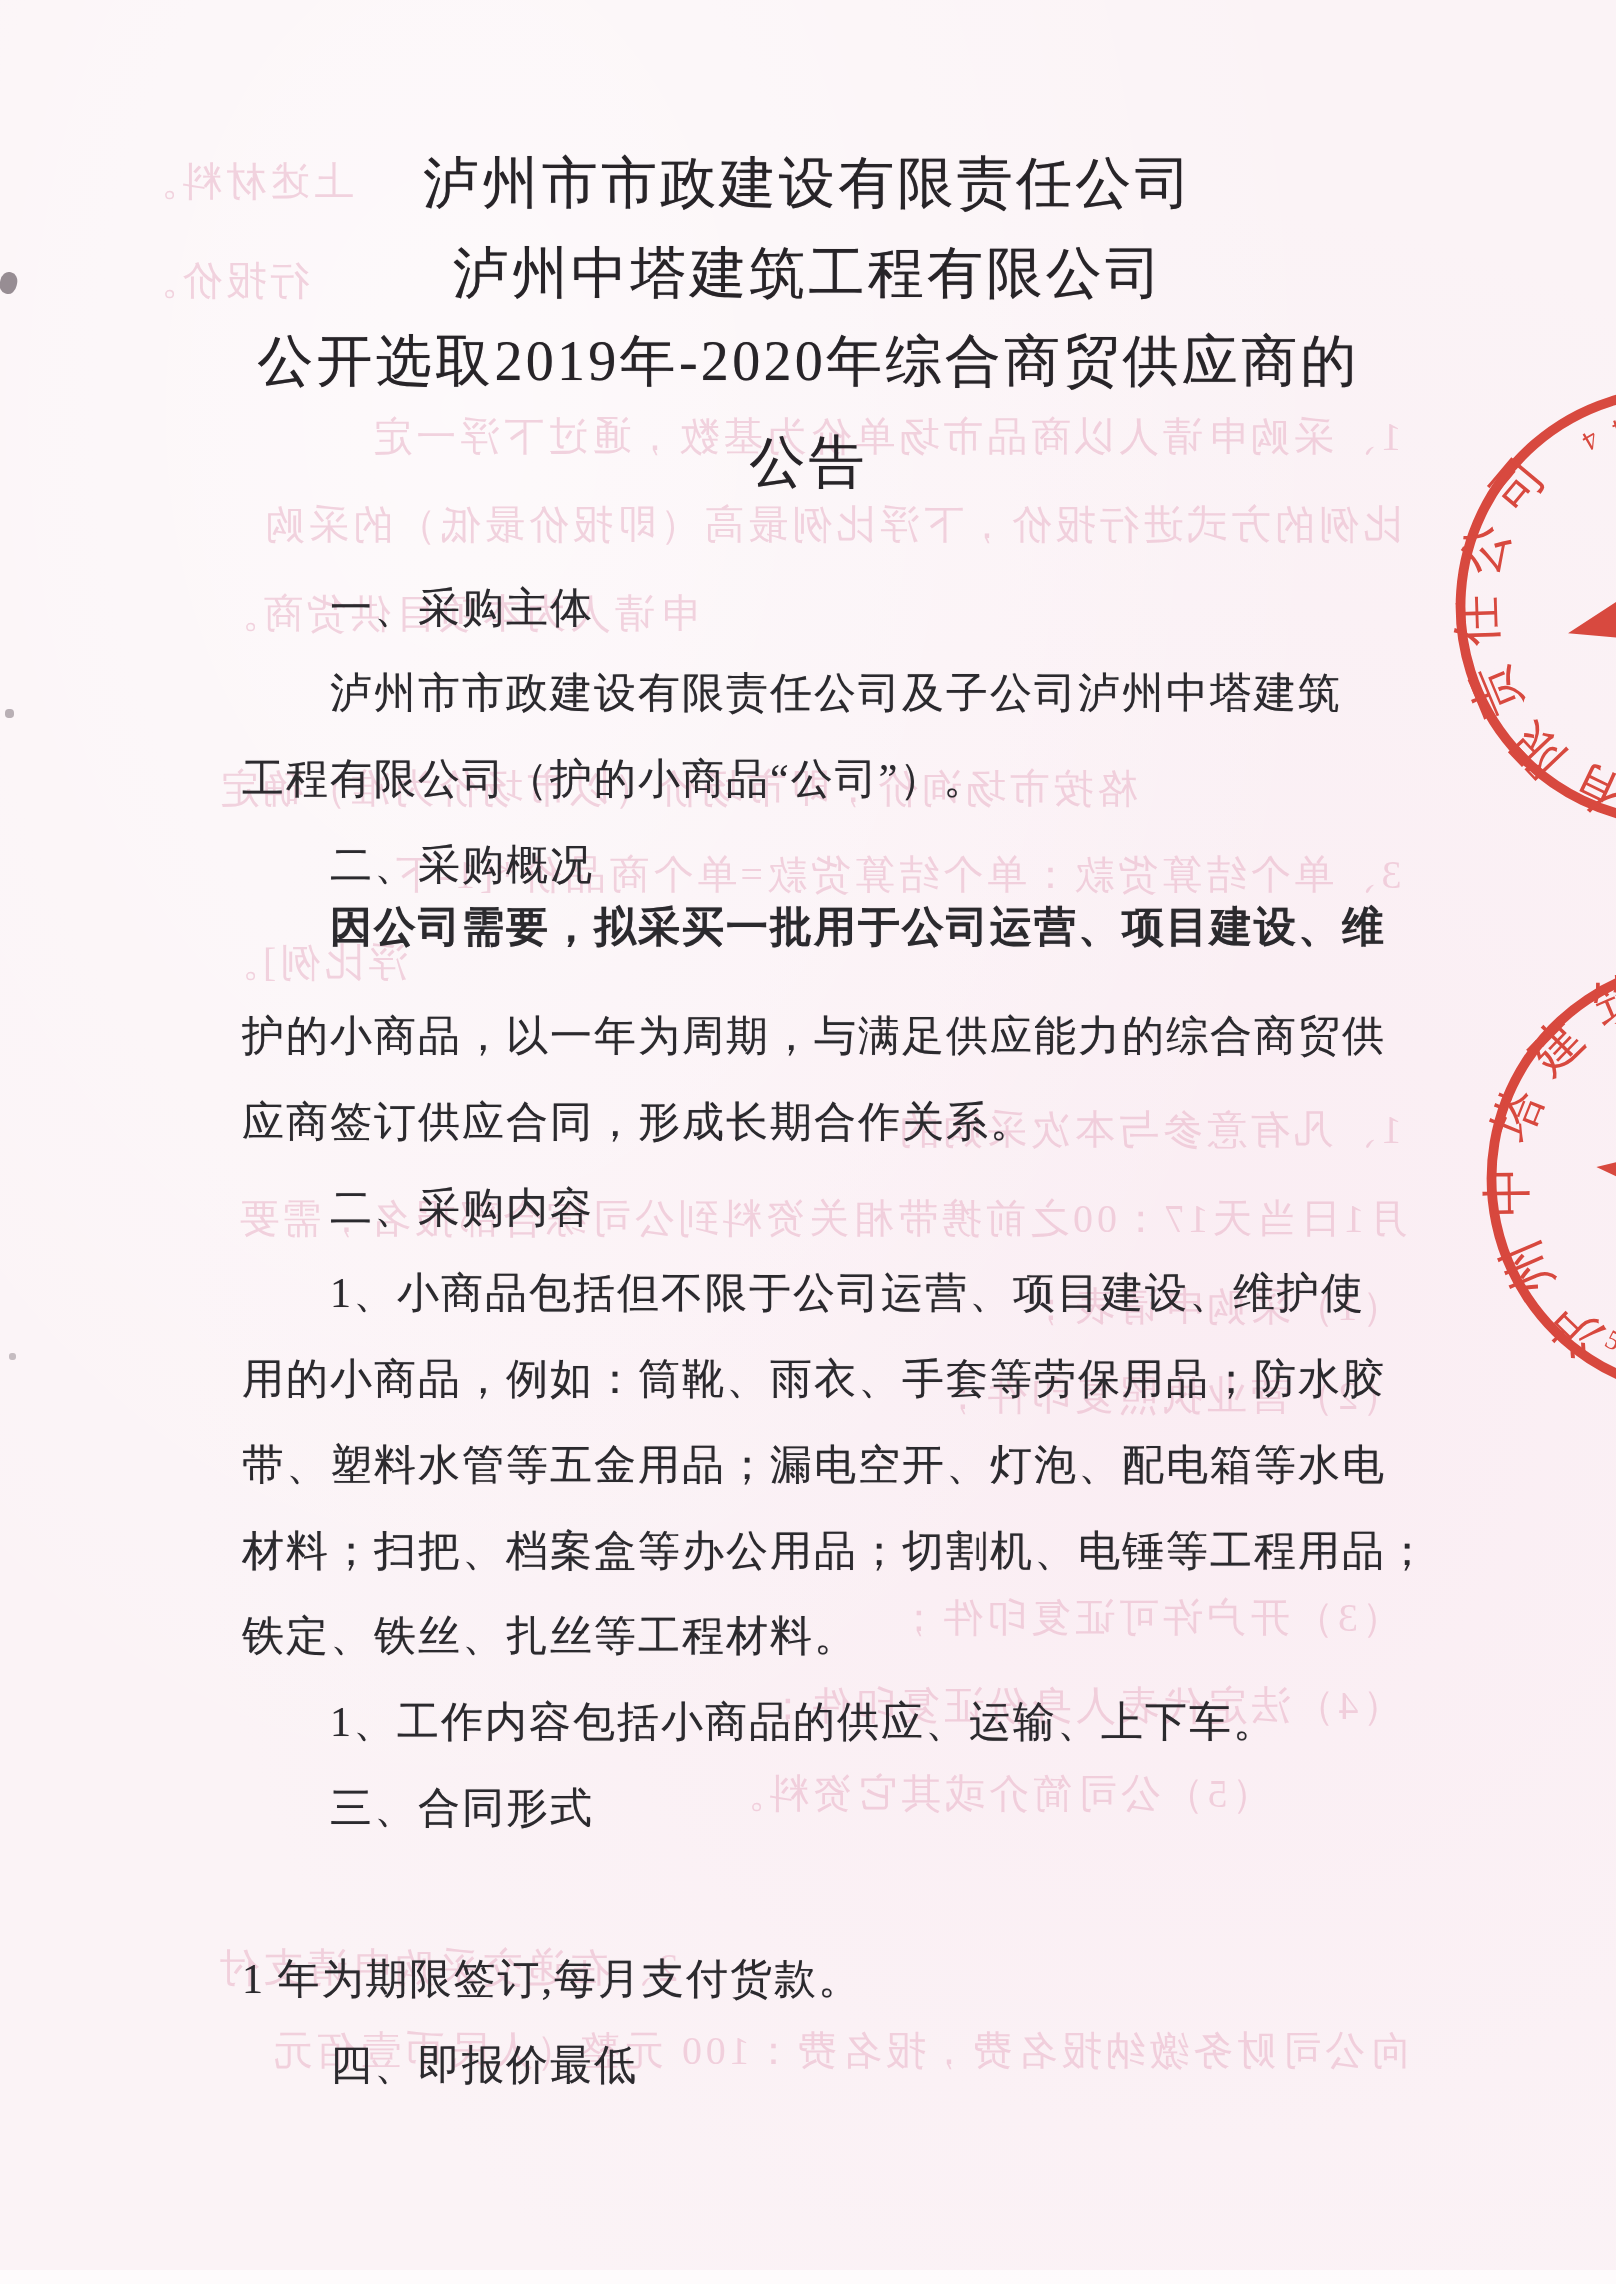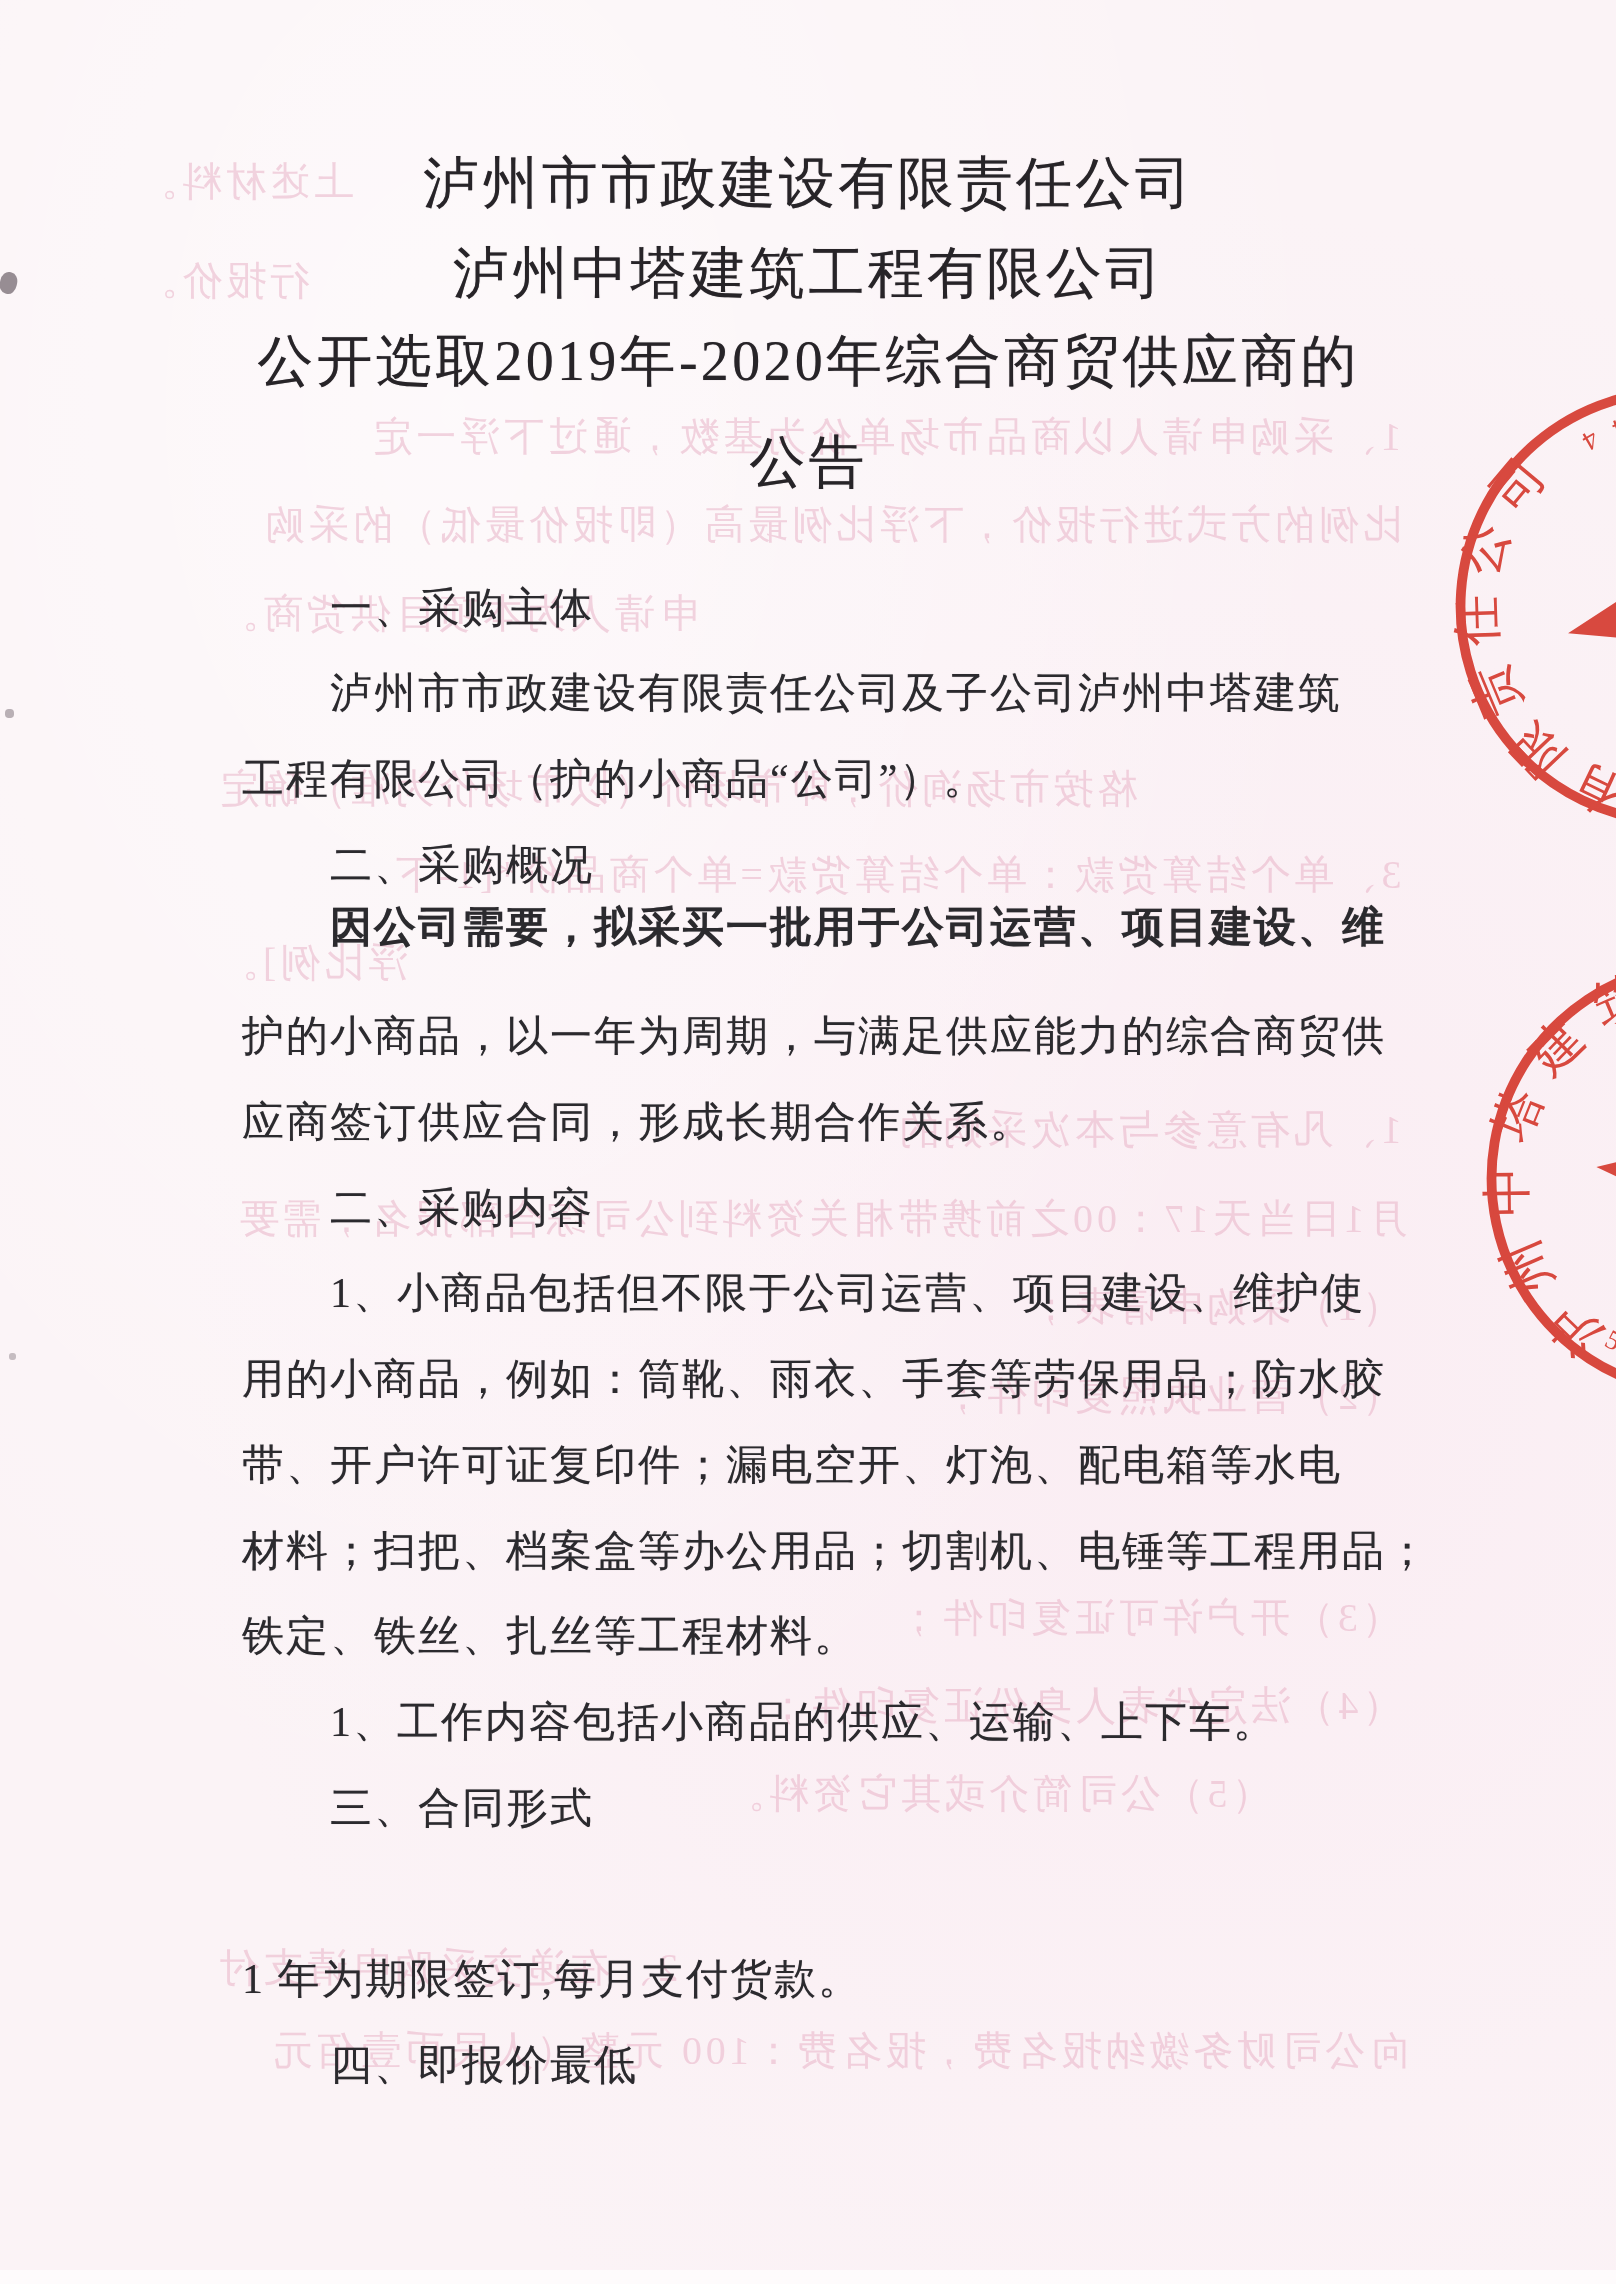--- a/index.html
+++ b/index.html
@@ -103,21 +103,21 @@
   <div class="body-line indent" style="top: 585px;">一、采购主体</div>
   <div class="body-line indent" style="top: 670px;">泸州市市政建设有限责任公司及子公司泸州中塔建筑</div>
   <div class="body-line" style="top: 756px;">工程有限公司（护的小商品“公司”）。</div>
   <div class="body-line indent" style="top: 842px;">二、采购概况</div>
   <div class="body-line indent" style="top: 904px; font-weight: bold;">因公司需要，拟采买一批用于公司运营、项目建设、维</div>
   <div class="body-line" style="top: 1013px;">护的小商品，以一年为周期，与满足供应能力的综合商贸供</div>
   <div class="body-line" style="top: 1099px;">应商签订供应合同，形成长期合作关系。</div>
   <div class="body-line indent" style="top: 1185px;">二、采购内容</div>
   <div class="body-line indent" style="top: 1270px;">1、小商品包括但不限于公司运营、项目建设、维护使</div>
   <div class="body-line" style="top: 1356px;">用的小商品，例如：筒靴、雨衣、手套等劳保用品；防水胶</div>
-  <div class="body-line" style="top: 1442px;">带、开户许可证复印件；漏电空开、灯泡、配电箱等水电</div>
+  <div class="body-line" style="top: 1442px;">带、塑料水管等五金用品；漏电空开、灯泡、配电箱等水电</div>
   <div class="body-line" style="top: 1528px;">材料；扫把、档案盒等办公用品；切割机、电锤等工程用品；</div>
   <div class="body-line" style="top: 1613px;">铁定、铁丝、扎丝等工程材料。</div>
   <div class="body-line indent" style="top: 1699px;">1、工作内容包括小商品的供应、运输、上下车。</div>
   <div class="body-line indent" style="top: 1785px;">三、合同形式</div>
   <div class="body-line" style="top: 1956px;">1 年为期限签订,每月支付货款。</div>
   <div class="body-line indent" style="top: 2042px;">四、即报价最低</div>
 
   <div class="stamp stamp-1">
     <svg width="469" height="469" viewBox="0 0 720 720">
       <defs>

